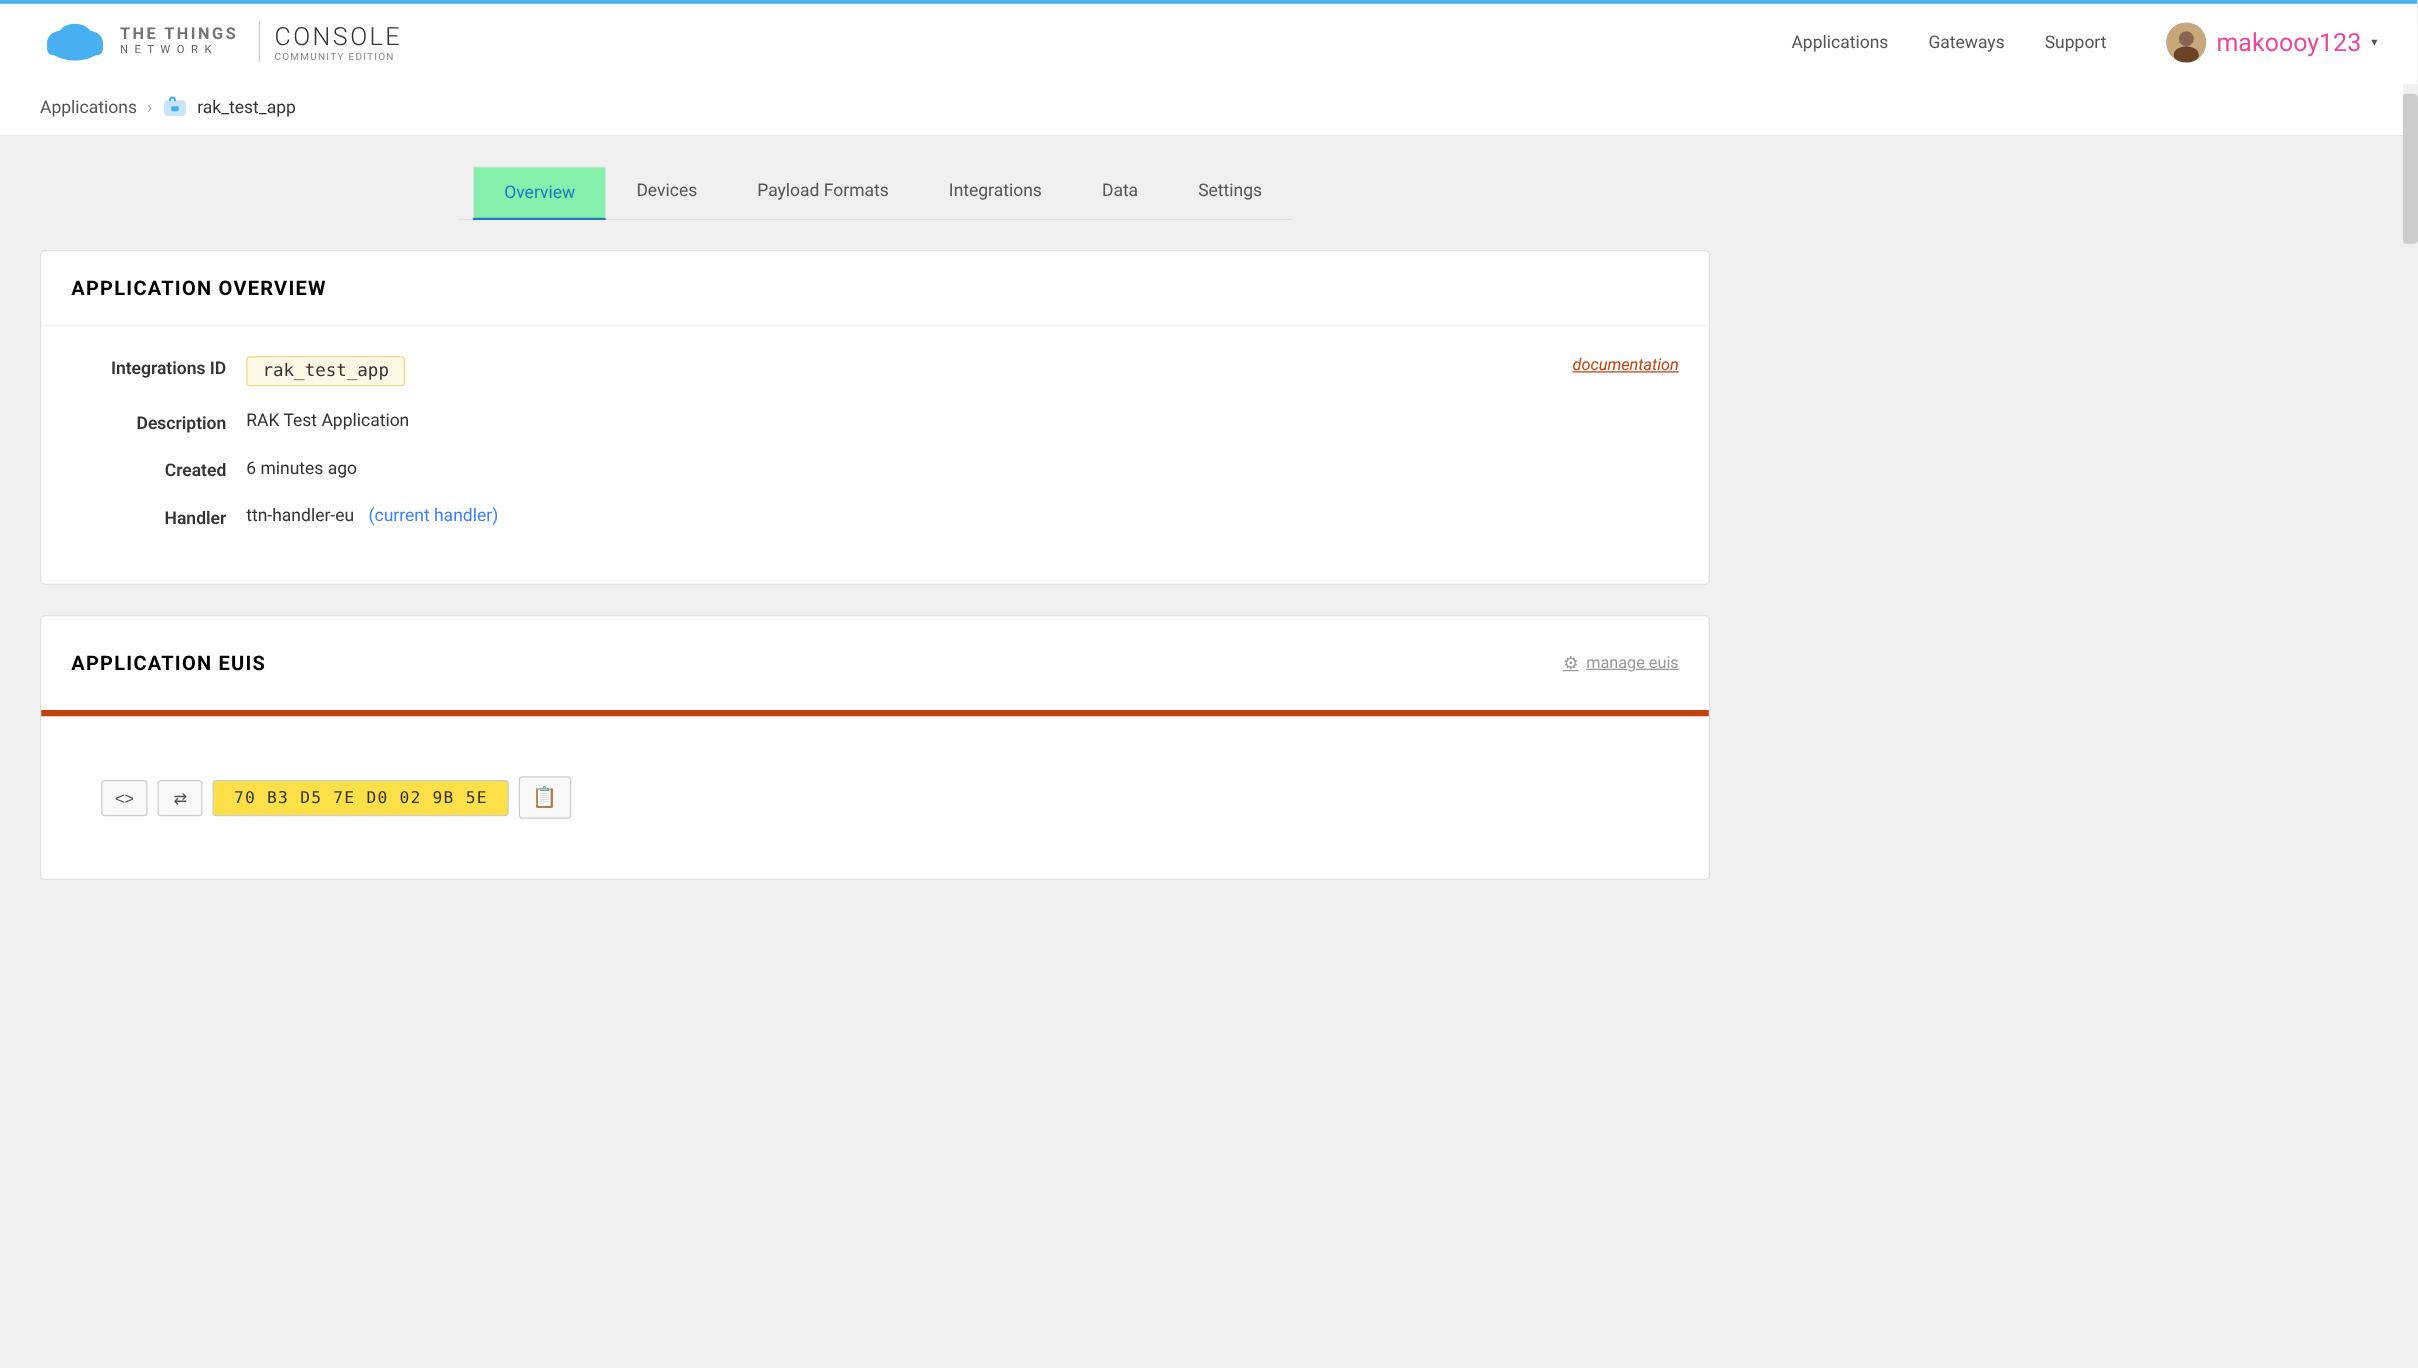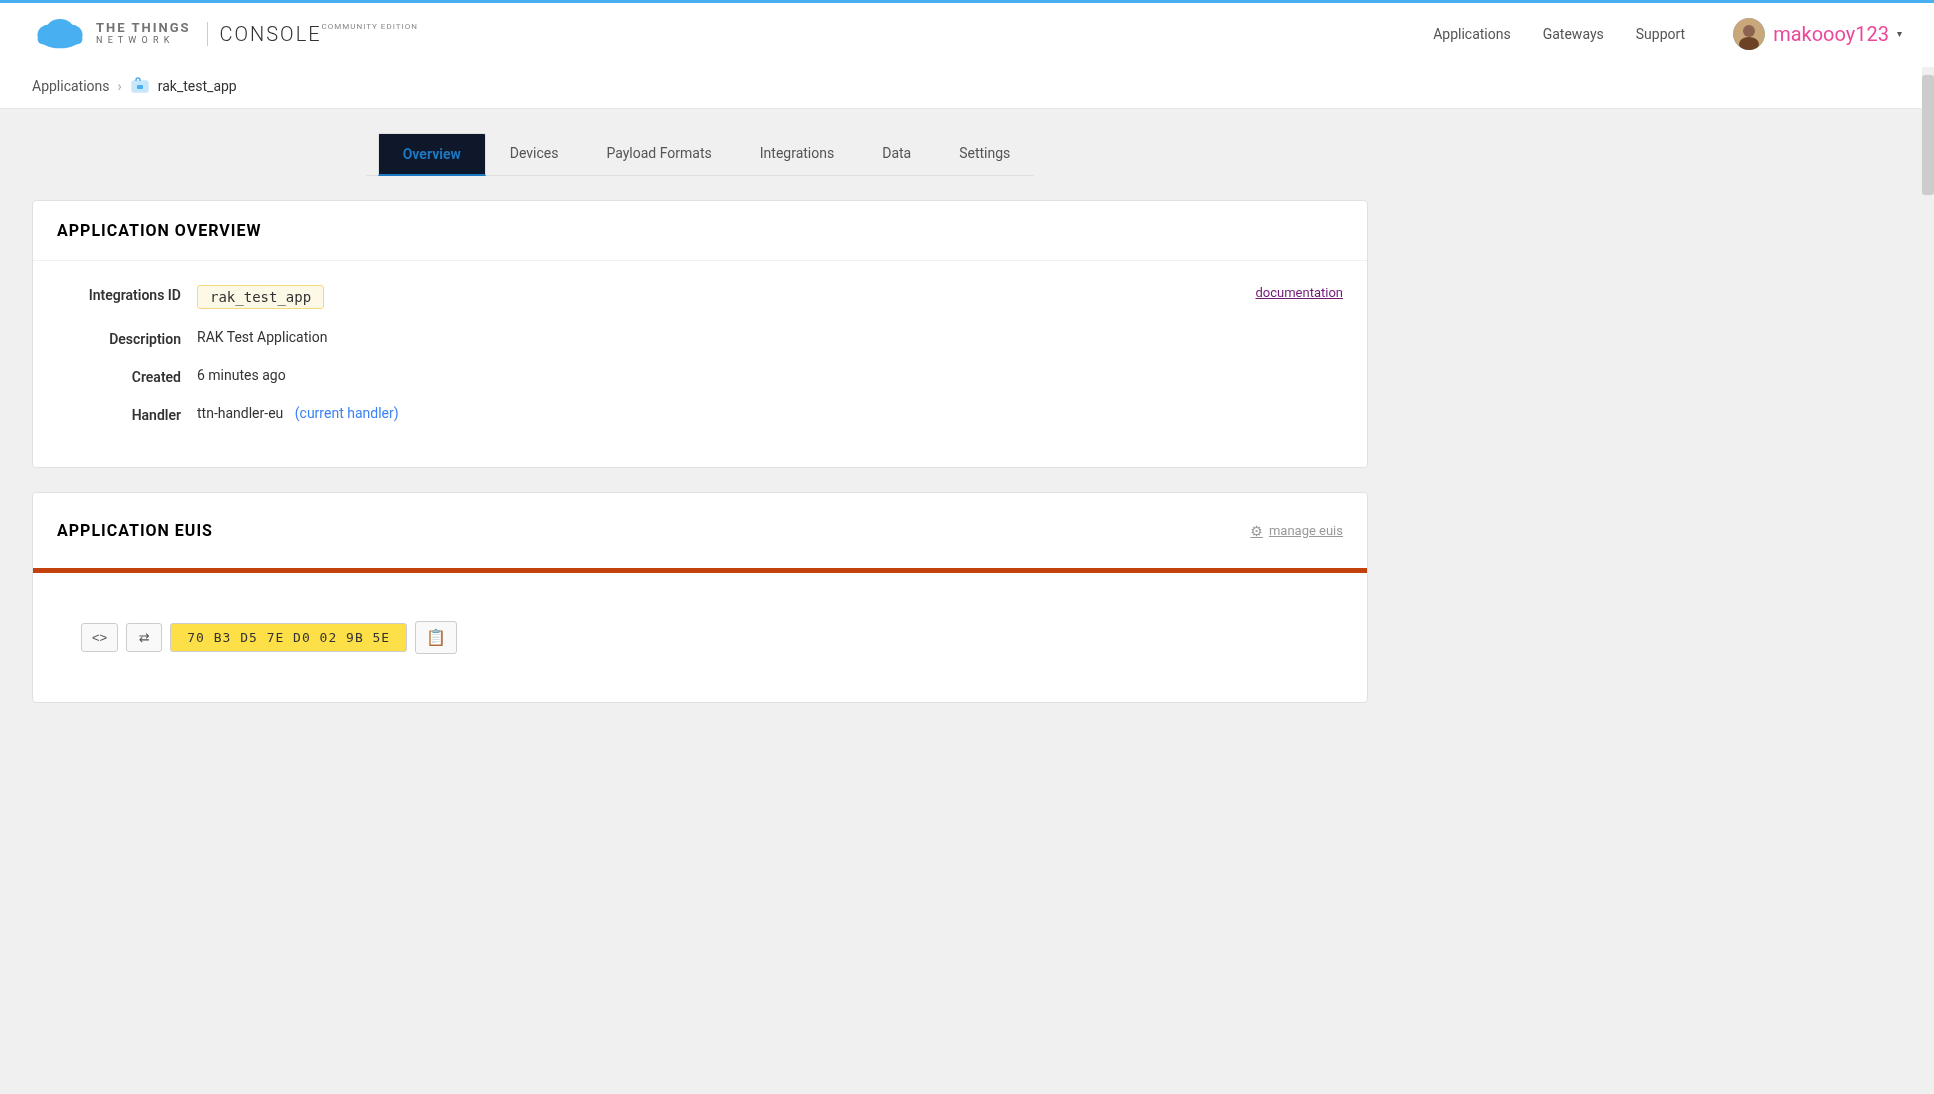--- a/index.html
+++ b/index.html
@@ -144,22 +144,22 @@
       font-size: 14px;
       color: #555;
       cursor: pointer;
       border-bottom: 2px solid transparent;
       margin-bottom: -1px;
       text-decoration: none;
     }
     .tab.active {
       color: #1c78c0;
       border-bottom: 2px solid #1c78c0;
-      font-weight: 700;
-      background: #0f172a;
+      font-weight: 400;
+      background: #86efac;
       border-top: 1px solid #e0e0e0;
       border-left: 1px solid #e0e0e0;
       border-right: 1px solid #e0e0e0;
       border-radius: 2px 2px 0 0;
       margin-left: 12px;
     }
 
     
     .card {
       background: #fff;
@@ -212,24 +212,25 @@
     }
     .handler-current {
       color: #3b82f6;
       margin-left: 8px;
     }
 
     .doc-link {
       position: absolute;
       top: 24px;
       right: 24px;
-      color: #701a75;
+      color: #c2410c;
       text-decoration: underline;
       font-size: 13px;
       cursor: pointer;
+      font-style: italic;
     }
 
     
     .manage-euis-link {
       display: flex;
       align-items: center;
       gap: 6px;
       color: #999;
       text-decoration: underline;
       font-size: 13px;
@@ -316,21 +317,21 @@
       <ellipse cx="40" cy="30" rx="32" ry="18" fill="#48aff0"></ellipse>
       <ellipse cx="24" cy="28" rx="16" ry="14" fill="#48aff0"></ellipse>
       <ellipse cx="56" cy="28" rx="16" ry="14" fill="#48aff0"></ellipse>
       <ellipse cx="40" cy="22" rx="20" ry="16" fill="#48aff0"></ellipse>
       <rect x="8" y="28" width="64" height="14" rx="7" fill="#48aff0"></rect>
     </svg>
     <div class="brand-text">
       <span class="brand-ttn">THE THINGS</span>
       <span class="brand-sub">N E T W O R K</span>
     </div>
-    <div style="display:flex;padding-left:12px;margin-left:8px;border-left:1px solid #ccc;">
+    <div style="display:flex;flex-direction:column;padding-left:12px;margin-left:8px;border-left:1px solid #ccc;">
       <span style="font-size:20px;font-weight:300;letter-spacing:2px;color:#333;">CONSOLE</span>
       <span class="brand-edition">COMMUNITY EDITION</span>
     </div>
   </div>
   <div class="navbar-nav">
     <a class="nav-link">Applications</a>
     <a class="nav-link">Gateways</a>
     <a class="nav-link">Support</a>
     <div class="user-menu">
       <div class="user-avatar">

